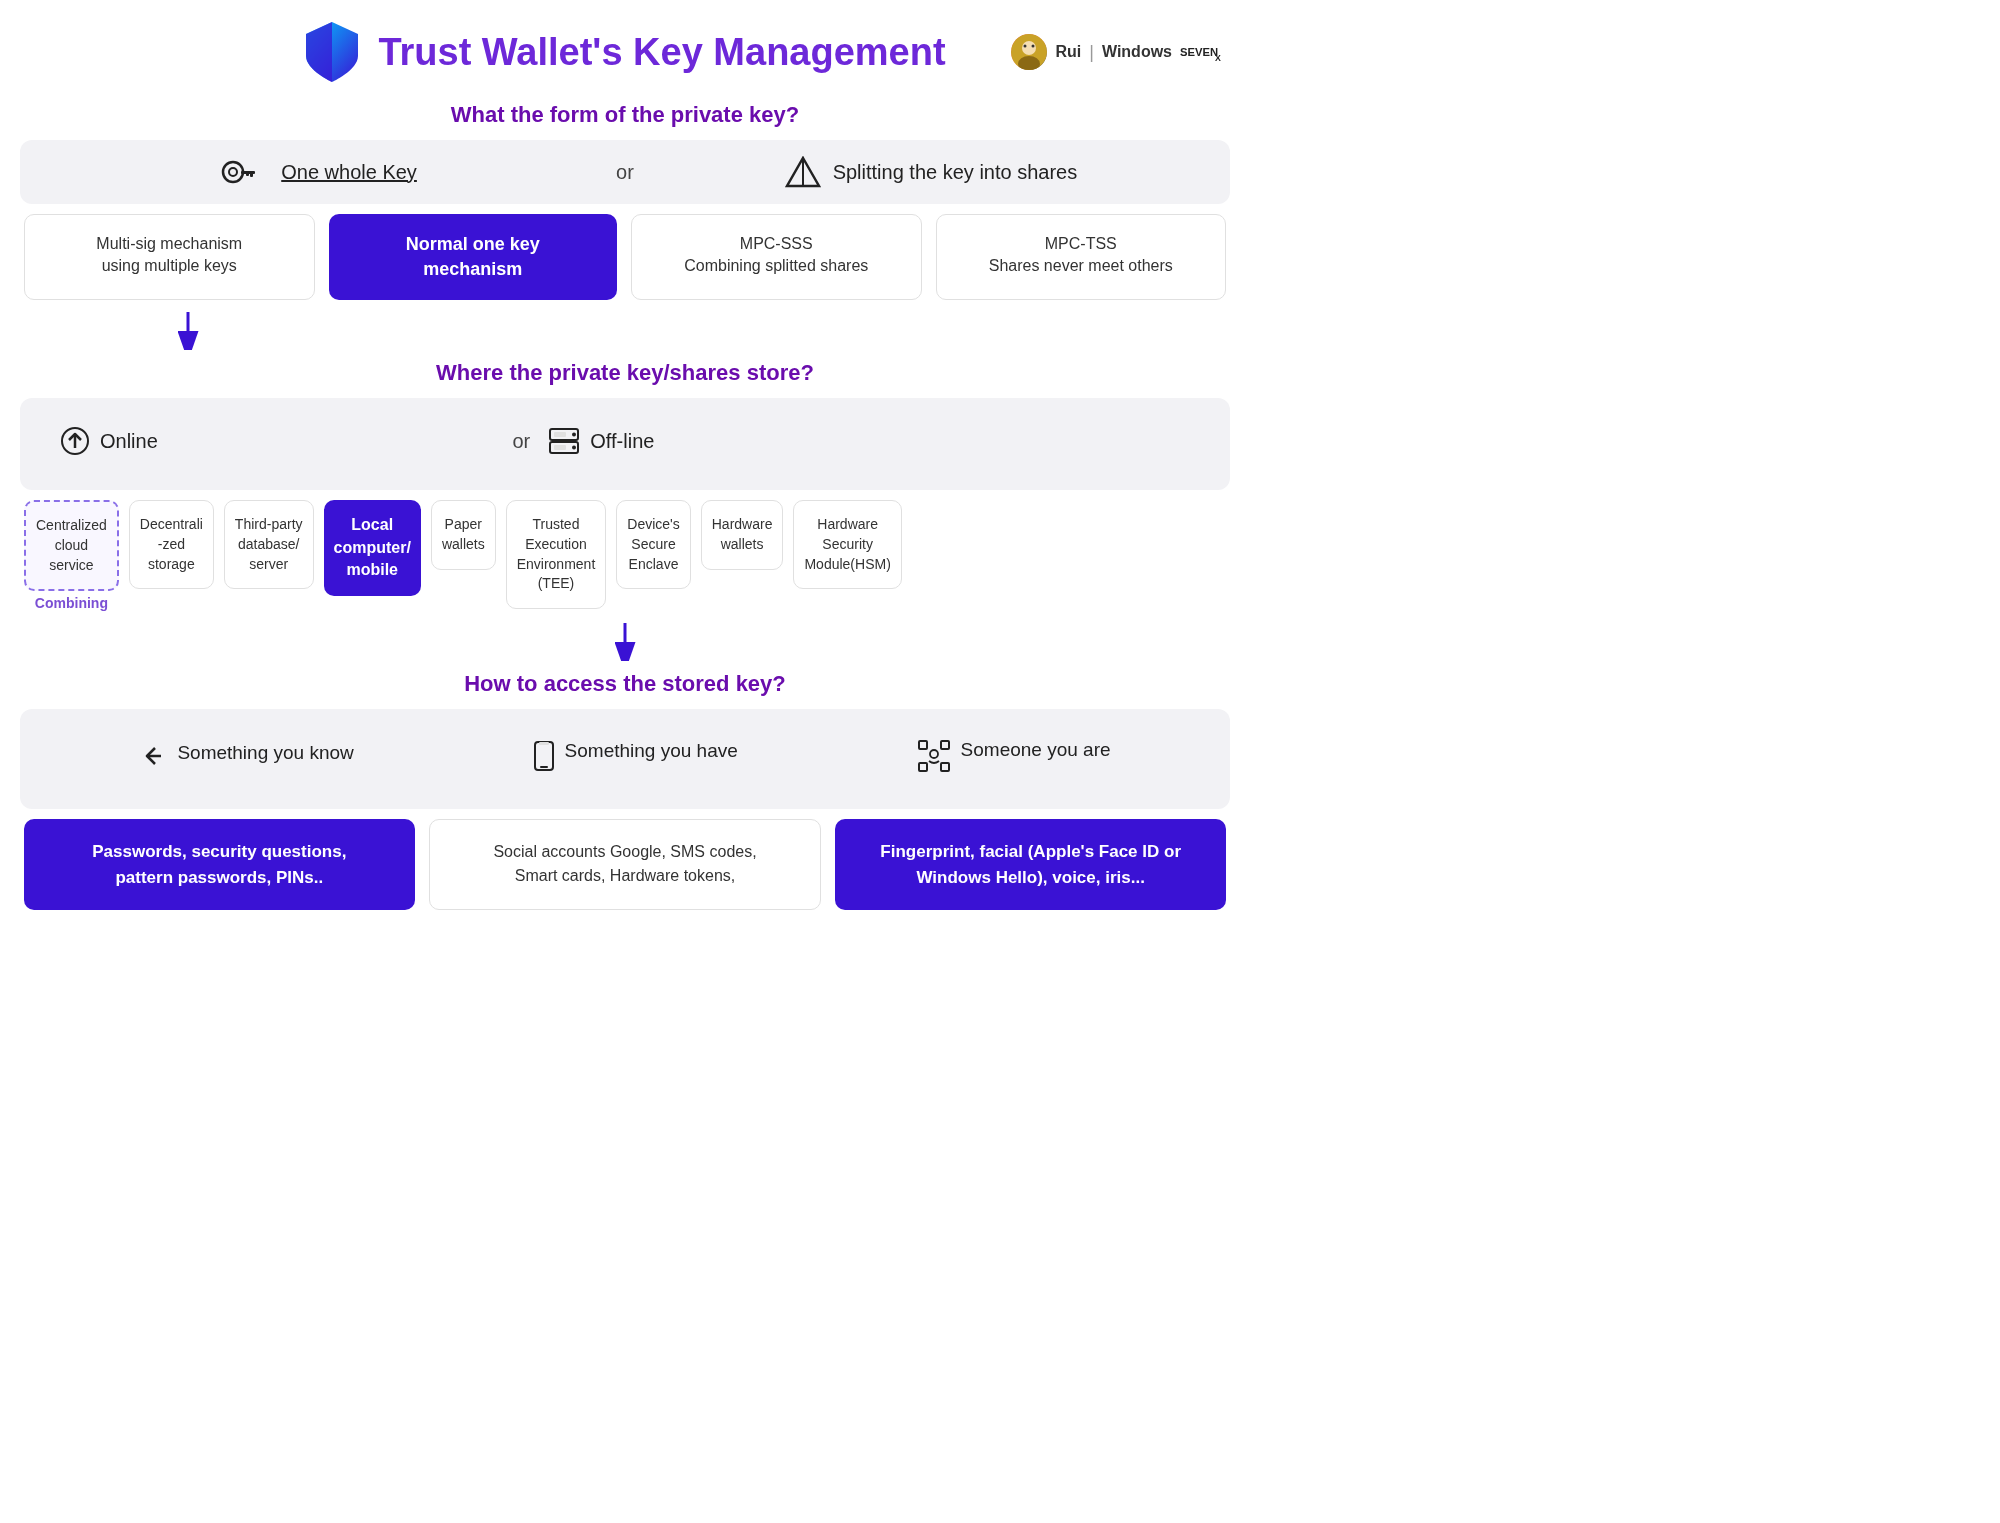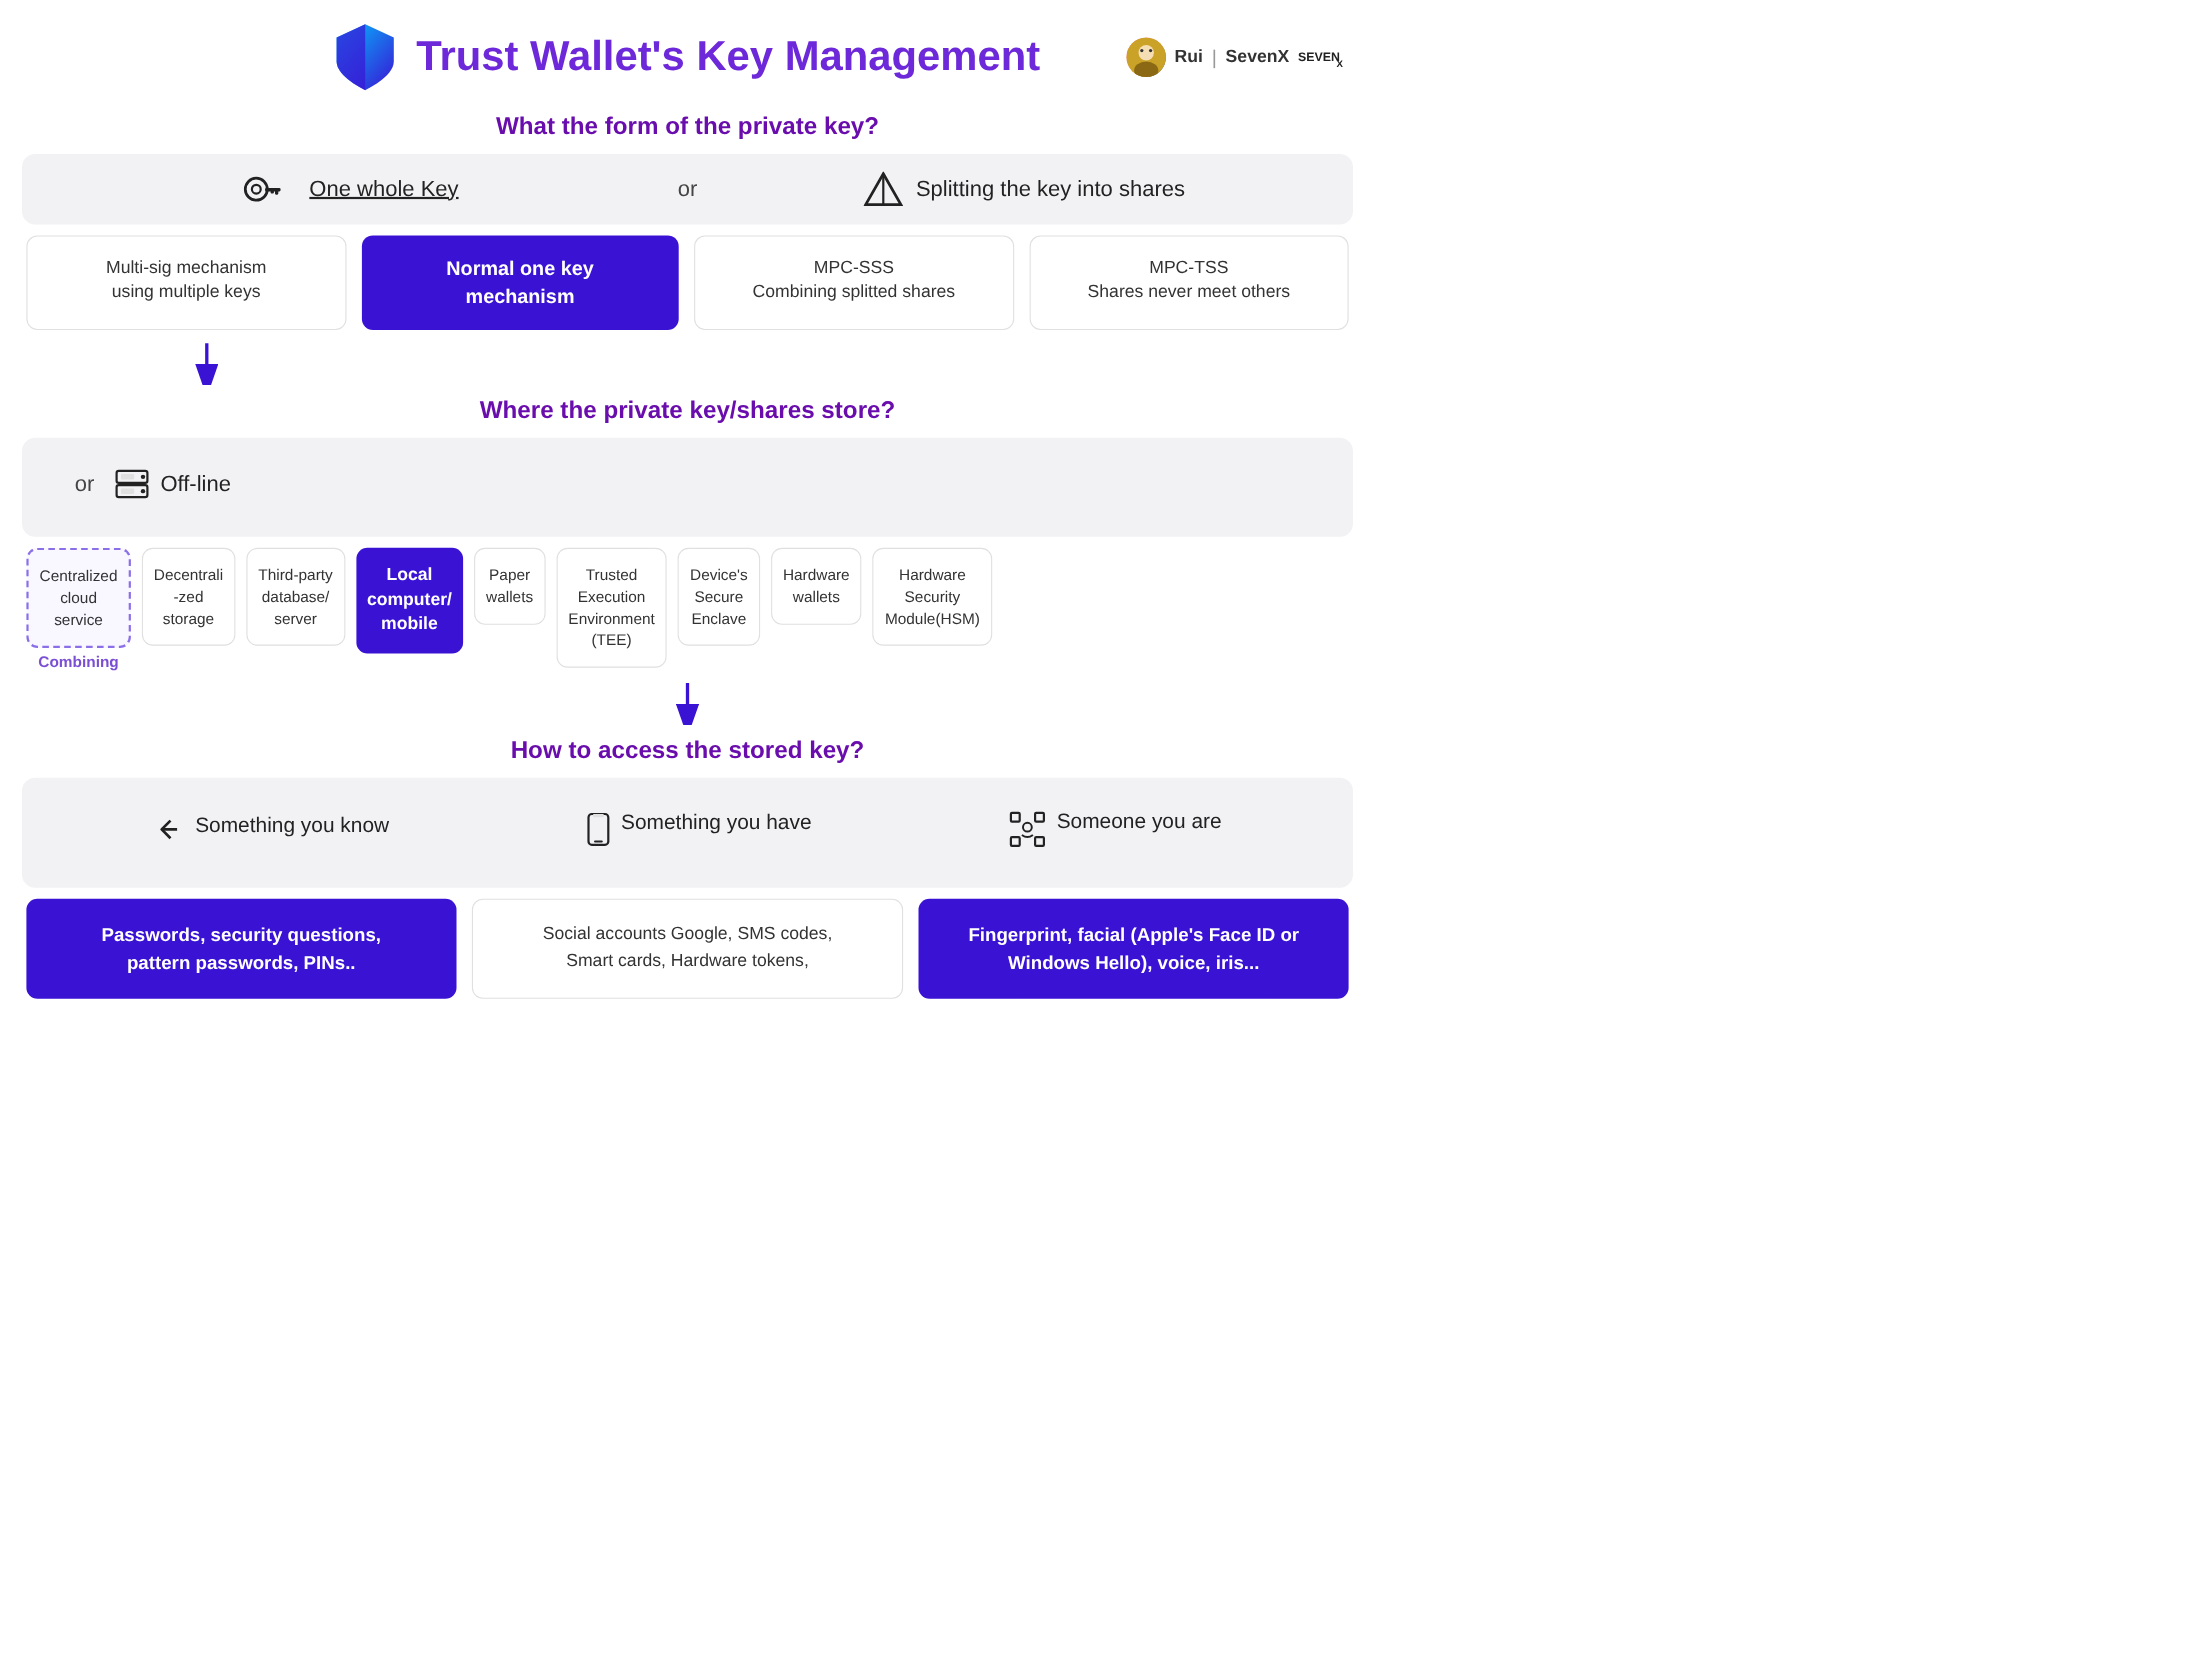--- a/index.html
+++ b/index.html
@@ -275,21 +275,21 @@
       <svg viewBox="0 0 36 36" xmlns="http://www.w3.org/2000/svg">
         <circle cx="18" cy="18" r="18" fill="#c9a227"></circle>
         <circle cx="18" cy="14" r="7" fill="#f5deb3"></circle>
         <ellipse cx="18" cy="30" rx="11" ry="8" fill="#8b6914"></ellipse>
         <circle cx="14" cy="12" r="1.5" fill="#333"></circle>
         <circle cx="22" cy="12" r="1.5" fill="#333"></circle>
       </svg>
     </div>
     <span class="brand-name">Rui</span>
     <span class="brand-sep">|</span>
-    <span class="brand-company">SevenX</span>
+    <span class="brand-company">Windows</span>
     <svg width="50" height="22" viewBox="0 0 80 24">
       <text x="0" y="18" font-size="18" font-weight="900" fill="#222" font-family="Arial">SEVEN</text>
       <text x="56" y="18" font-size="14" font-weight="900" fill="#222" font-family="Arial" baseline-shift="sub">X</text>
     </svg>
   </div>
 </div>
 
 <div class="section-question">What the form of the private key?</div>
 
 <div class="row-box">
@@ -343,20 +343,30 @@
       </marker>
     </defs>
     <line x1="20" y1="2" x2="20" y2="36" stroke="#3a12d4" stroke-width="3" marker-end="url(#arrowhead1)"></line>
   </svg>
 </div>
 
 <div class="section-question">Where the private key/shares store?</div>
 
 <div class="row-box">
   <div class="storage-row">
+    <div class="storage-online">
+      <span class="icon-svg">
+        <svg width="30" height="30" viewBox="0 0 30 30">
+          <circle cx="15" cy="15" r="13" fill="none" stroke="#222" stroke-width="2"></circle>
+          <polyline points="15,8 15,22" stroke="#222" stroke-width="2.5" fill="none"></polyline>
+          <polyline points="9,14 15,8 21,14" stroke="#222" stroke-width="2.5" fill="none" stroke-linejoin="round"></polyline>
+        </svg>
+      </span>
+      <span style="font-size:20px;">Online</span>
+    </div>
     <div style="font-size:20px;color:#444;padding:0 18px;">or</div>
     <div class="storage-offline">
       <span class="icon-svg">
         <svg width="32" height="28" viewBox="0 0 32 28">
           <rect x="2" y="2" width="28" height="11" rx="2" fill="none" stroke="#222" stroke-width="2"></rect>
           <rect x="2" y="15" width="28" height="11" rx="2" fill="none" stroke="#222" stroke-width="2"></rect>
           <circle cx="26" cy="7.5" r="2" fill="#222"></circle>
           <circle cx="26" cy="20.5" r="2" fill="#222"></circle>
           <rect x="6" y="5" width="12" height="5" rx="1" fill="#e0e0e0"></rect>
           <rect x="6" y="18" width="12" height="5" rx="1" fill="#e0e0e0"></rect>

